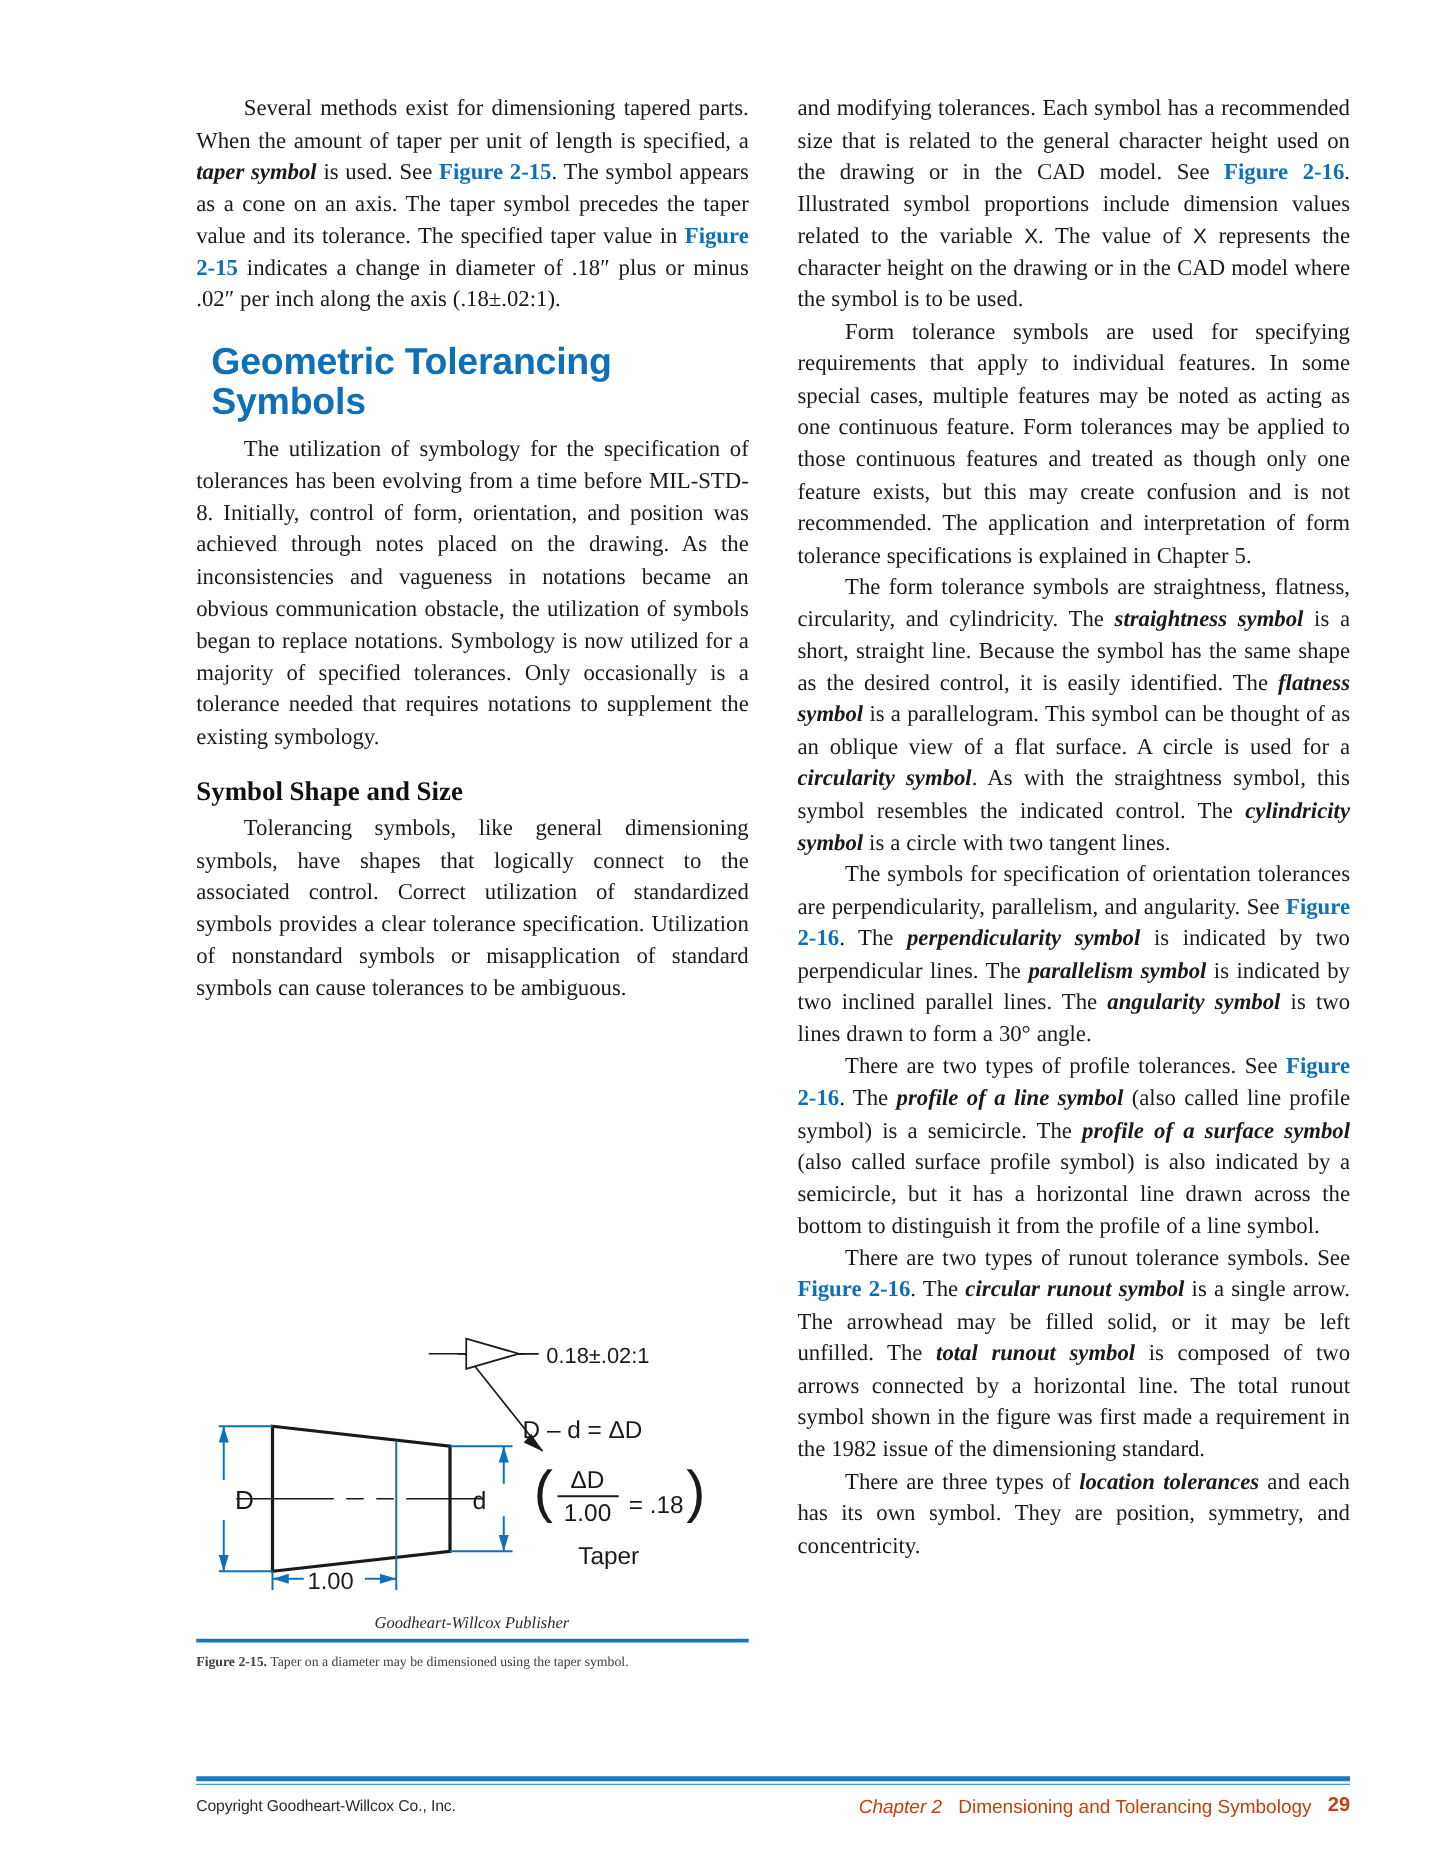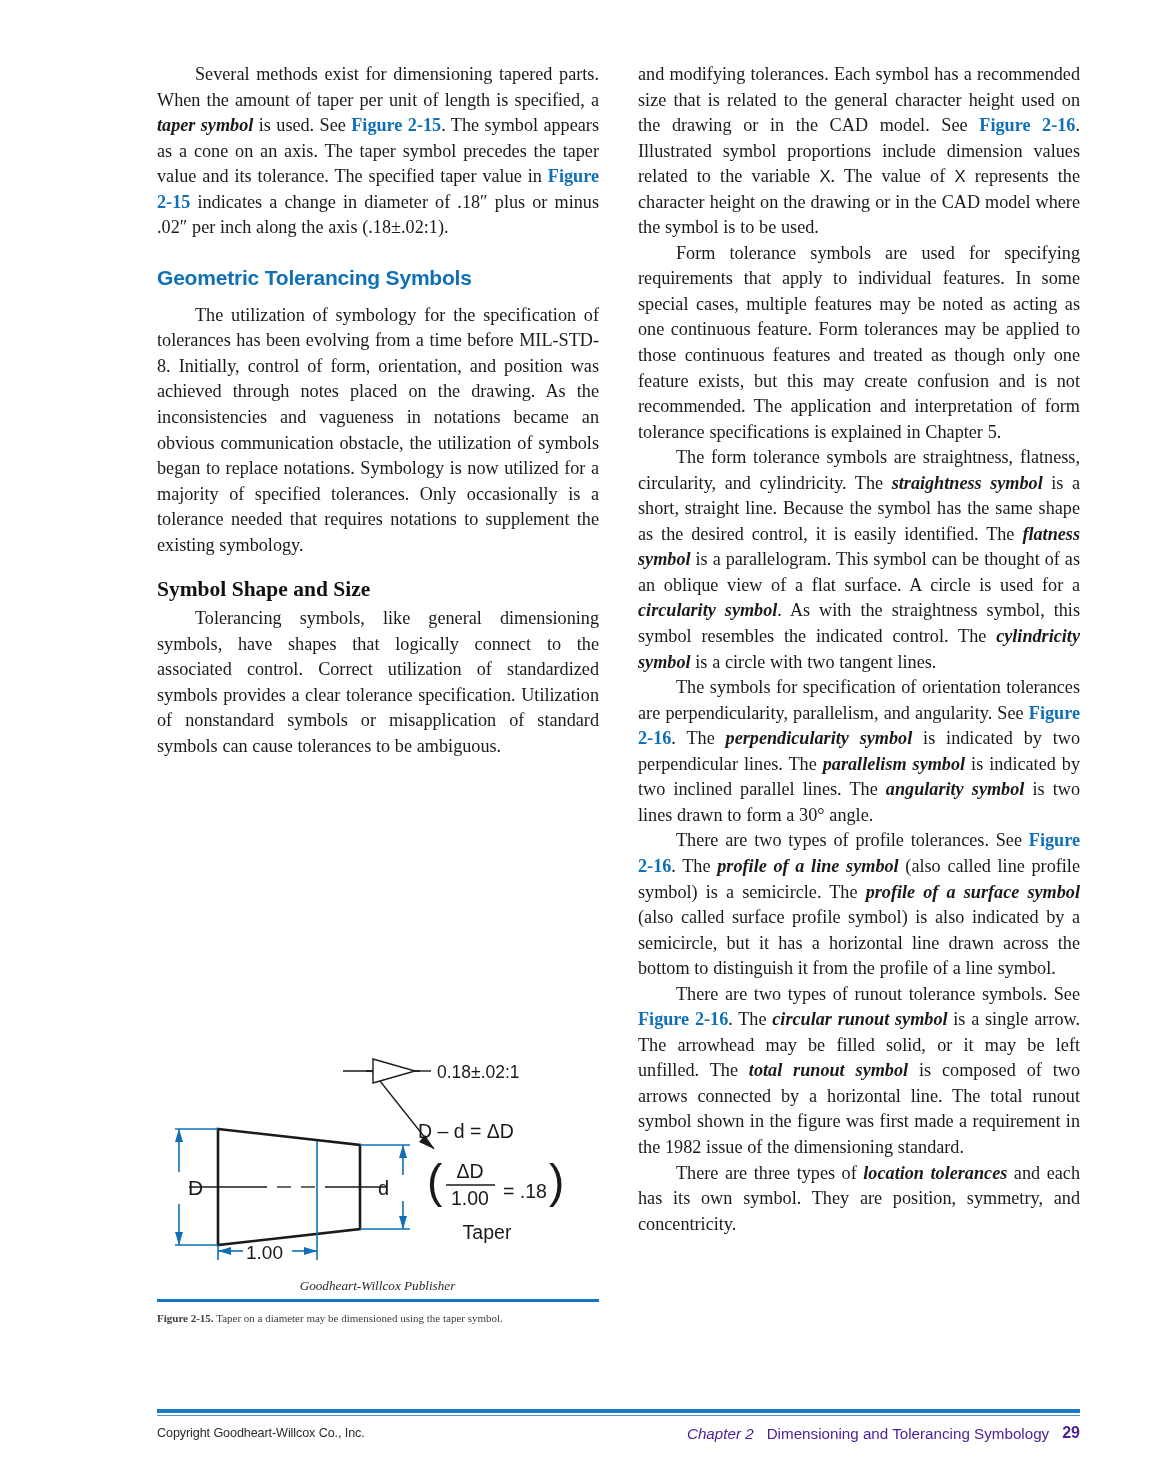--- a/index.html
+++ b/index.html
@@ -11,21 +11,21 @@
     width: 1156px;
     height: 1479px;
     position: relative;
     font-family: "Liberation Serif", serif;
     color: #1a1a1a;
     overflow: hidden;
   }
 
   .page {
     position: absolute;
-    left: 0; top: 0;
+    left: 0; top: 12px;
     width: 1156px;
     height: 1245px;
   }
 
   
   .columns {
     position: absolute;
     left: 157px;
     top: 62px;
     width: 923px;
@@ -60,24 +60,24 @@
     font-style: italic;
   }
   .sansx {
     font-family: "Liberation Sans", sans-serif;
     font-size: 16.6px;
   }
 
   h2.section-title {
     font-family: "Liberation Sans", sans-serif;
     font-weight: bold;
-    font-size: 21px;
+    font-size: 30px;
     line-height: 32px;
     color: #0f70b7;
-    margin: 21px 0 9px 0;
+    margin: 21px 0 9px 12px;
     letter-spacing: -0.2px;
   }
   h3.sub-title {
     font-family: "Liberation Serif", serif;
     font-weight: bold;
     font-size: 21.5px;
     line-height: 24px;
     margin: 19px 0 5px 0;
     color: #111;
   }
@@ -151,21 +151,21 @@
     color: #2b2b2b;
     letter-spacing: -0.1px;
   }
   .footer-right {
     position: absolute;
     right: 0; top: 0;
     display: flex;
     align-items: flex-end;
     gap: 13px;
     font-size: 15.2px;
-    color: #4c1d95;
+    color: #c2410c;
   }
   .footer-chapter { font-style: italic; }
   .footer-pageno { font-weight: bold; font-size: 16px; }
 
   
   .dimtext {
     font-family: "Liberation Sans", sans-serif;
   }
 </style>
 </head>

